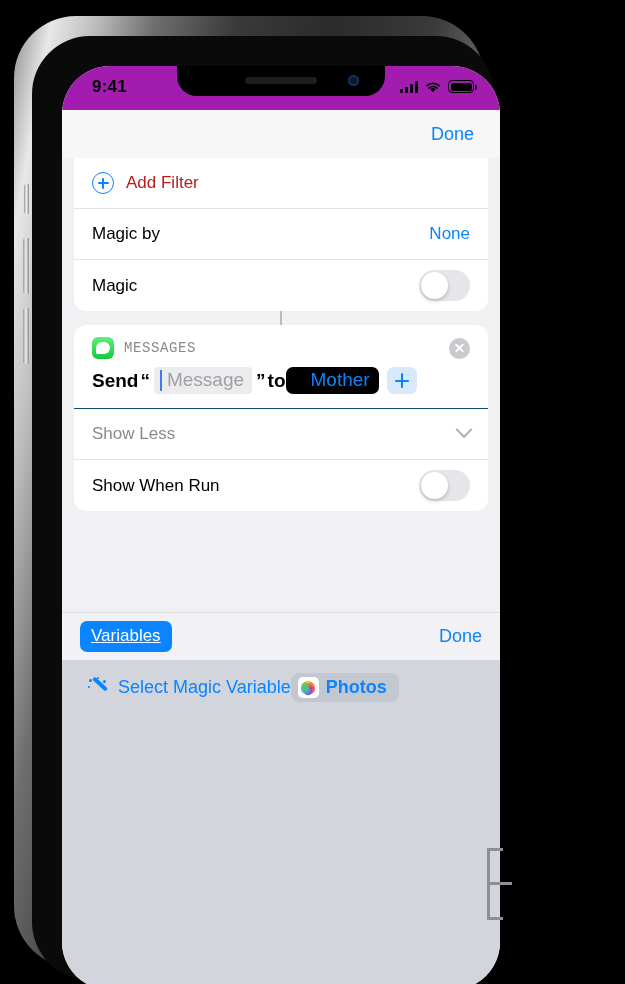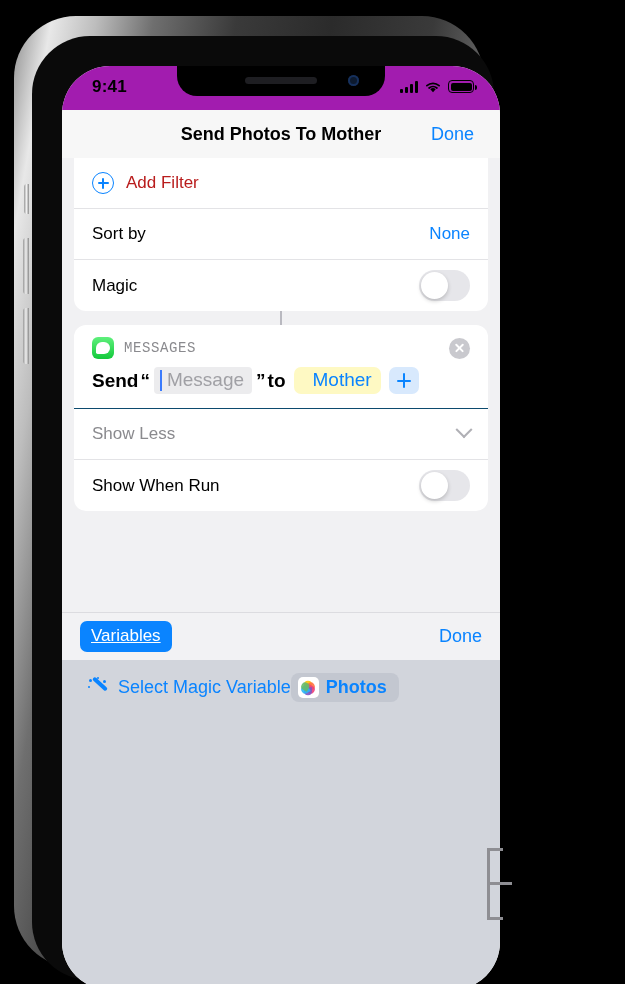--- a/index.html
+++ b/index.html
@@ -200,24 +200,23 @@
     background: #ececee; border-radius: 4px;
     padding: 2px 8px 3px 6px;
     display: inline-flex; align-items: center;
     margin: 0 2px;
   }
   .caret {
     width: 2px; height: 21px; background: #3a7bfd; margin-right: 5px; display:block;
   }
   .field-ph { font-size: 19px; color: #a0a0a5; font-weight: 500; }
   .chip {
-    background: #fef9c3; border-radius: 7px;
-    padding: 2px 9px 3px 19px;
+    background: #000000; border-radius: 7px;
+    padding: 2px 9px 3px 25px;
     font-size: 19px; color: #0a84ff; font-weight: 500;
-    margin-left: 8px;
   }
   .chip-plus {
     background: #d8e9fd; border-radius: 7px;
     width: 30px; height: 27px; margin-left: 8px;
     position: relative; flex: none;
   }
   .chip-plus::before, .chip-plus::after {
     content:""; position:absolute; background:#0a84ff; border-radius:1px;
   }
   .chip-plus::before { left:8px; top:12.6px; width:14px; height:2px; }
@@ -336,33 +335,32 @@
               <path d="M2.9 5.6a9.2 9.2 0 0 1 12.2 0" stroke="#000" stroke-width="1.8" fill="none" stroke-linecap="round"></path>
               <path d="M5.1 8a6 6 0 0 1 7.8 0" stroke="#000" stroke-width="1.8" fill="none" stroke-linecap="round"></path>
             </svg>
             <div class="battery">
                 <span></span>
               </div>
           </div>
         </div>
 
         <div class="navbar">
-          <div class="nav-title">Send Photos To Mother</div>
           <div class="nav-done">Done</div>
         </div>
 
         <div class="content">
 
           <div class="card top">
             <div class="row">
               <div class="plus-circle"></div>
               <div class="add-filter-text">Add Filter</div>
             </div>
             <div class="row">
-              <div class="row-label">Sort by</div>
+              <div class="row-label">Magic by</div>
               <div class="row-value">None</div>
             </div>
             <div class="row">
               <div class="row-label">Magic</div>
               <div class="toggle">
                   <i></i>
                 </div>
             </div>
           </div>
 

